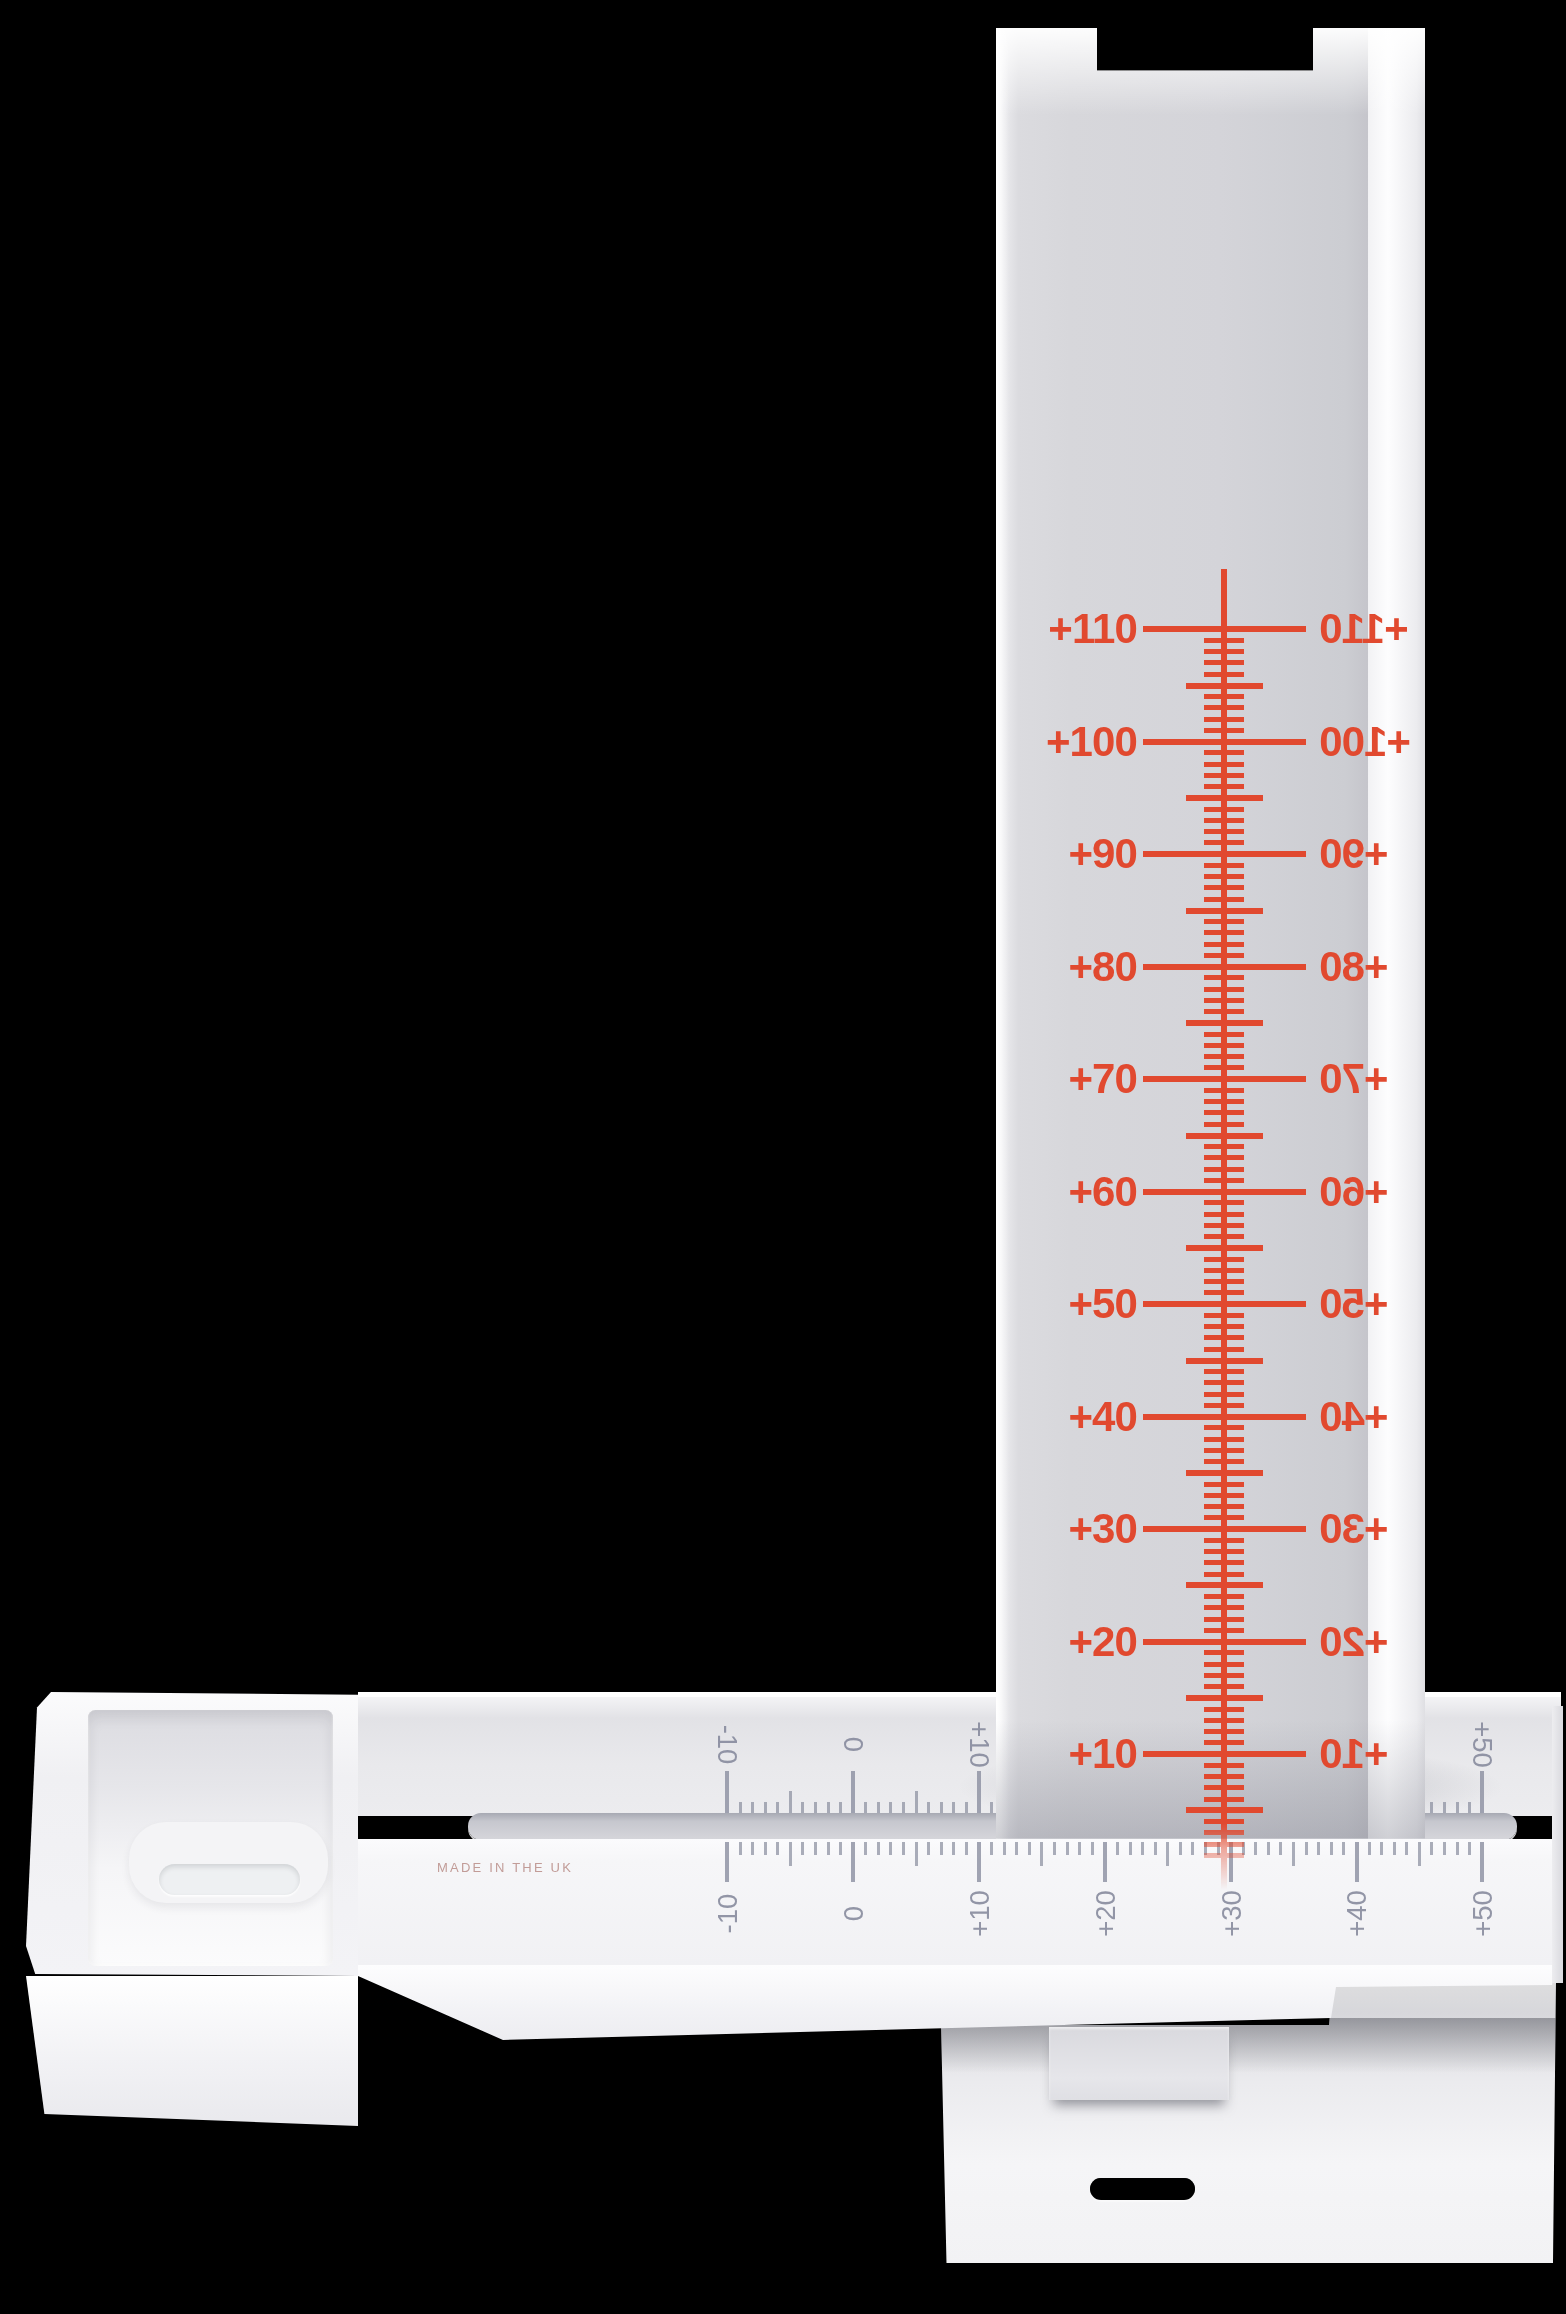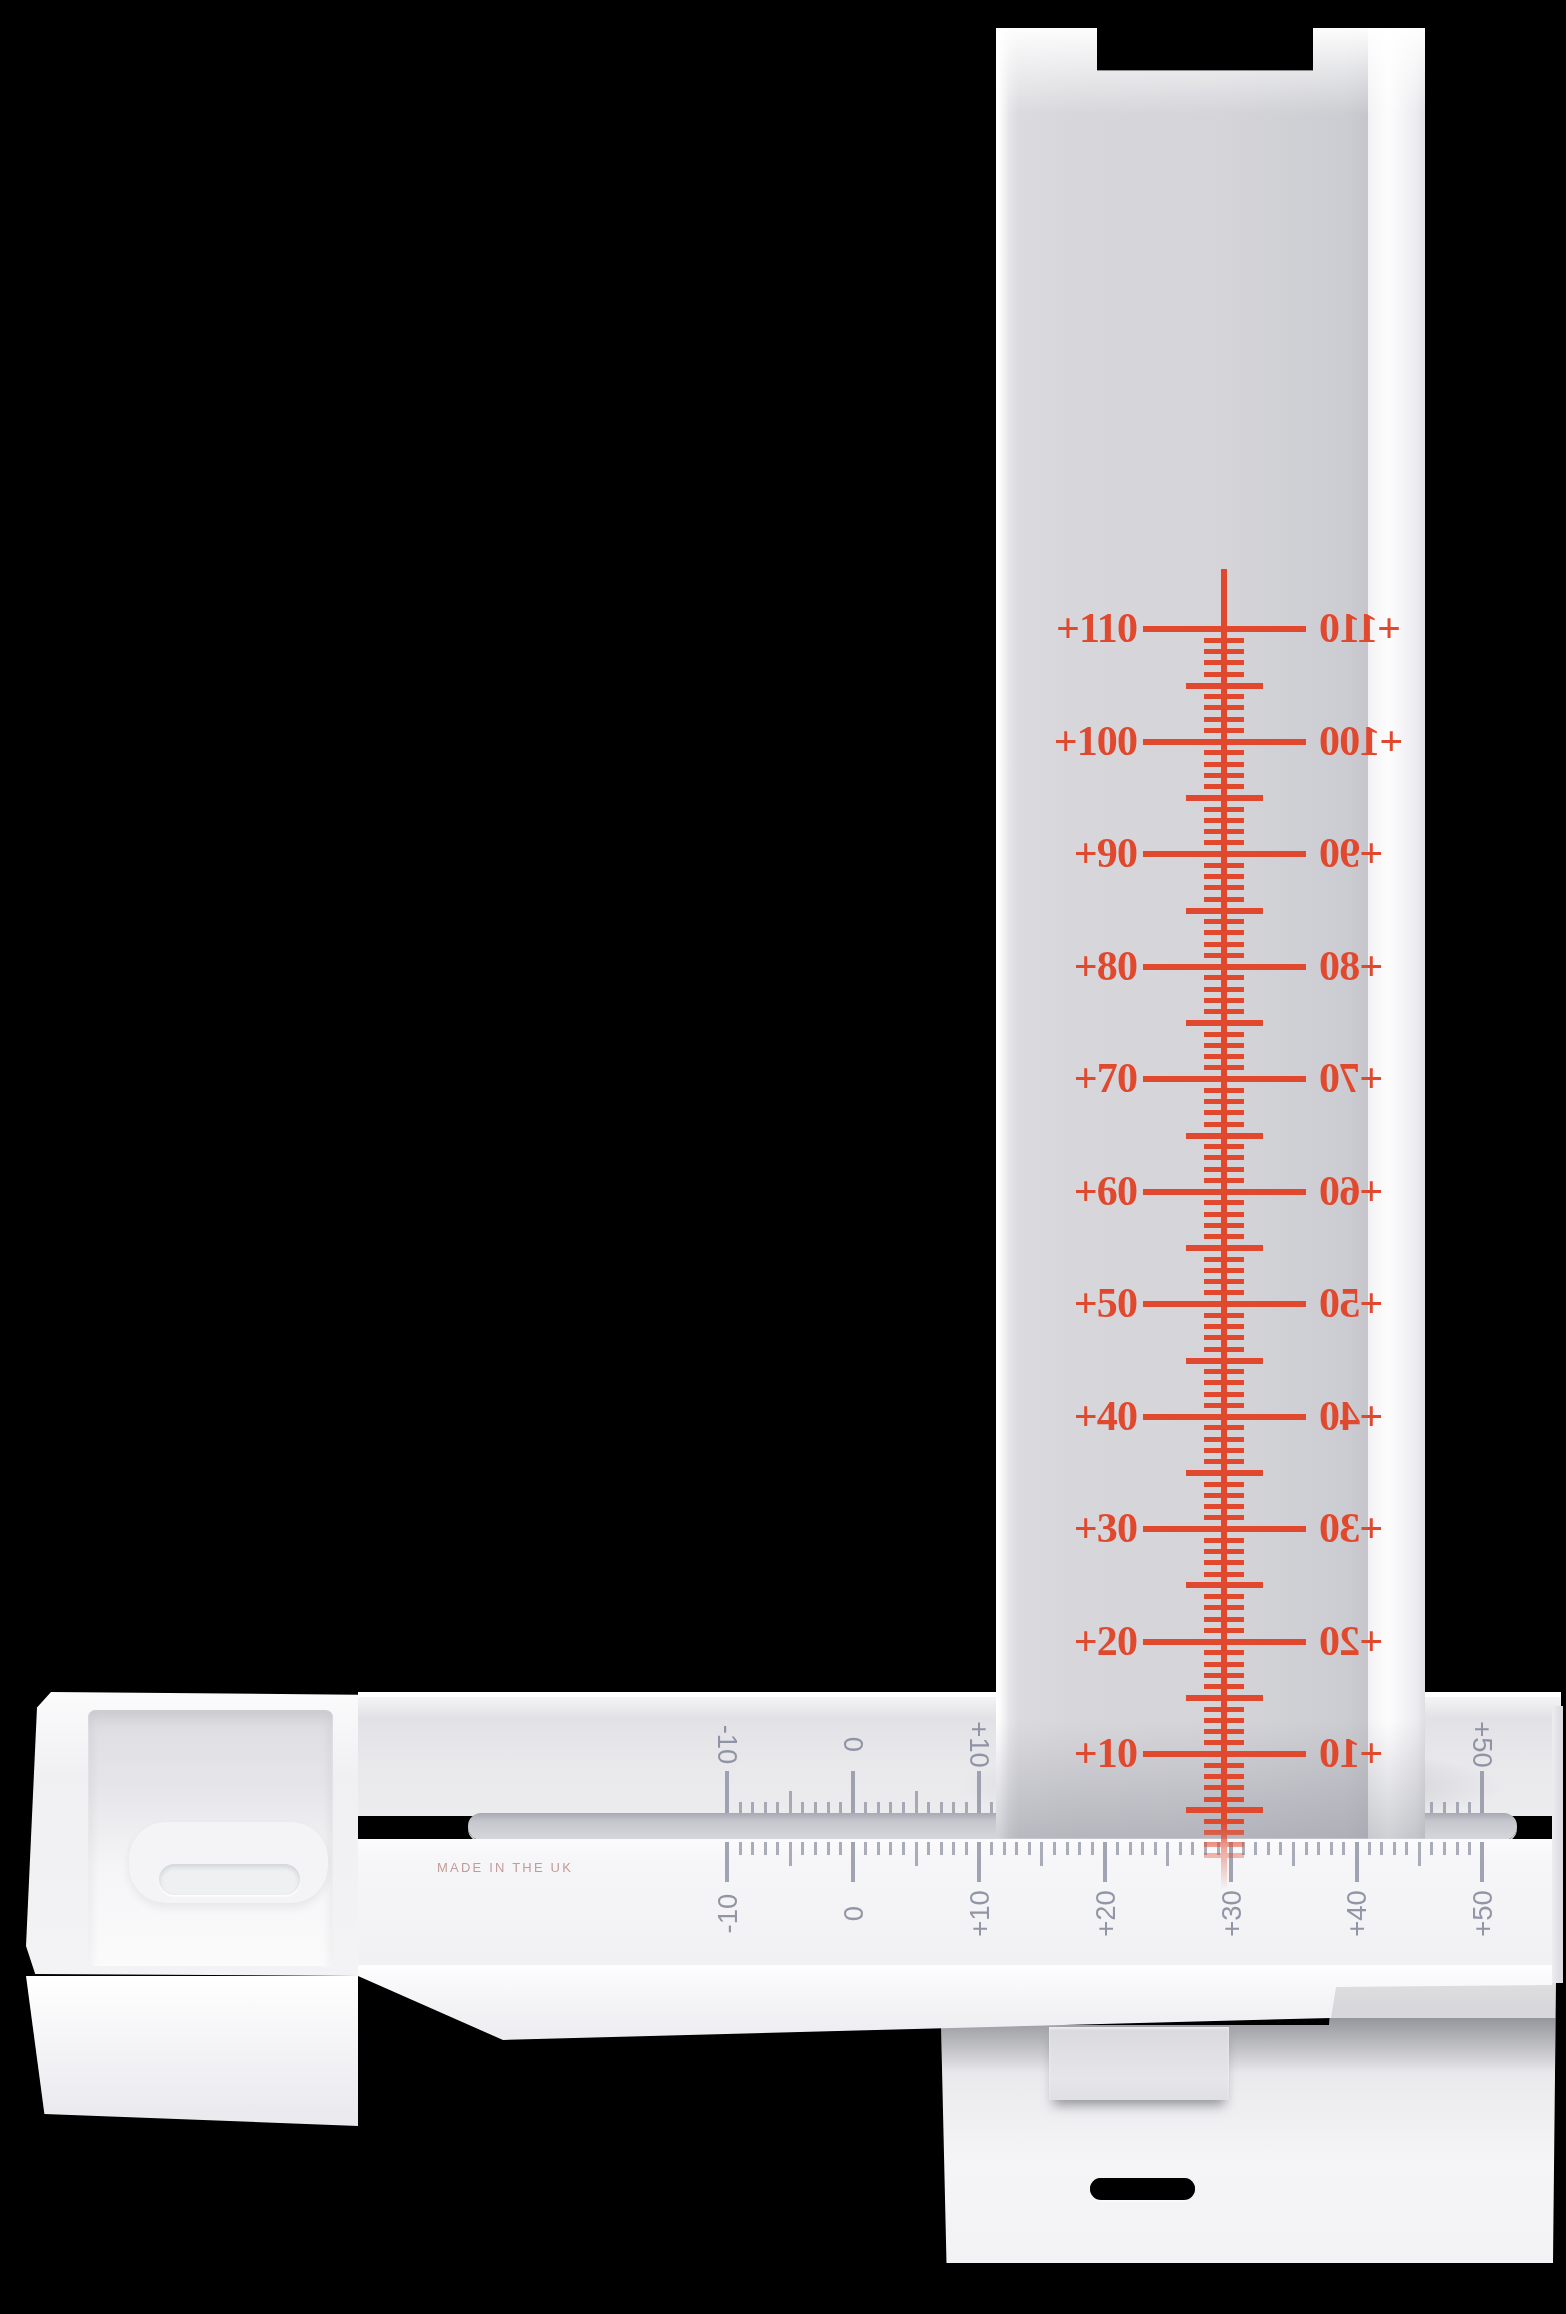--- a/index.html
+++ b/index.html
@@ -83,21 +83,21 @@
   .fr-medium{top:1842px;height:24px;}
   .fr-major{top:1842px;height:40px;width:3.7px;opacity:.8;}
   .b-label{width:64px;height:29px;margin-left:-32px;text-align:center;
     font-size:27.5px;line-height:29px;font-weight:400;color:#84889b;opacity:.88;}
   .bk-label{top:1730px;transform:rotate(90deg);}
   .fr-label{top:1899px;transform:rotate(-90deg);}
 
   
   .scale-layer{left:0;top:0;width:100%;height:100%;filter:blur(0.4px);
     -webkit-mask-image:linear-gradient(180deg,#000 0px,#000 1823px,rgba(0,0,0,.45) 1850px,transparent 1890px);
-    mask-image:linear-gradient(180deg,#000 0px,#000 1823px,rgba(0,0,0,.45) 1850px,transparent 1890px);font-family:Liberation Serif, serif;}
+    mask-image:linear-gradient(180deg,#000 0px,#000 1823px,rgba(0,0,0,.45) 1850px,transparent 1890px);}
   .v-line{left:1221px;top:569px;width:6.4px;height:1324px;background:var(--ink);}
   .major-line{left:1143px;width:163px;height:5.5px;background:var(--ink);}
   .tick{background:var(--ink);}
   .tick-minor{left:1204px;width:40px;height:4.6px;}
   .tick-medium{left:1186px;width:77px;height:5.5px;}
   .col-label{height:51px;font-size:42px;line-height:51px;font-weight:700;
     letter-spacing:-0.9px;color:var(--ink);white-space:nowrap;}
   .col-label-left{right:430px;text-align:right;}
   .col-label-right{left:1320px;transform:scaleX(-1);}
 </style>

